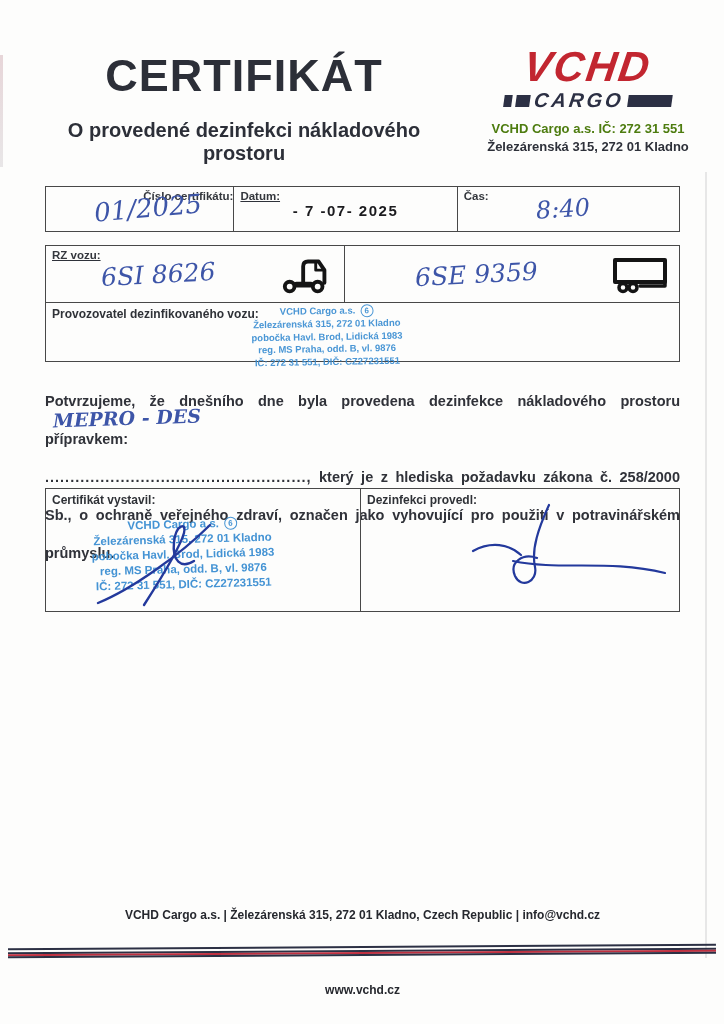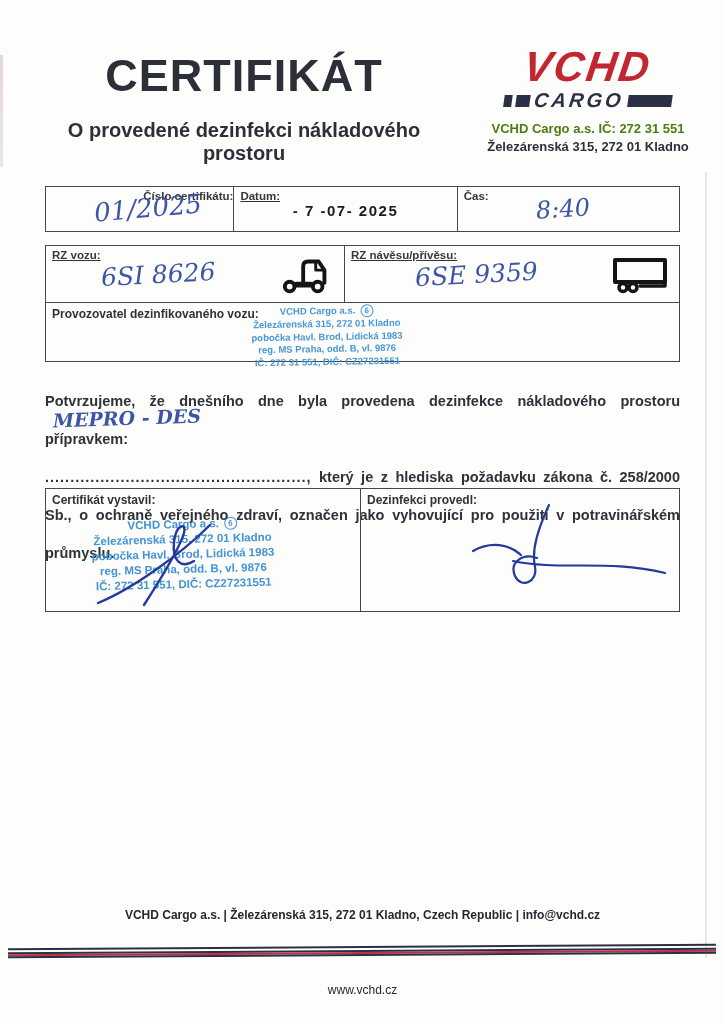--- a/index.html
+++ b/index.html
@@ -83,21 +83,21 @@
 
   
   .footer-rule{position:absolute;left:8px;top:946px;width:708px;transform:rotate(-.35deg);}
   .fr-thin{height:1.8px;background:#2c3044;}
   .fr-gap{height:2.4px;}
   .fr-band-n{height:1.6px;background:#2c3044;}
   .fr-band-r{height:2.6px;background:#c03040;}
   .footer-text1{position:absolute;left:45px;top:908px;width:635px;text-align:center;
     font-size:12px;font-weight:700;color:#26282e;}
   .footer-text2{position:absolute;left:45px;top:983px;width:635px;text-align:center;
-    font-size:12px;font-weight:400;color:#26282e;}
+    font-size:12px;font-weight:700;color:#26282e;}
 
   svg{display:block;}
 </style>
 </head>
 <body>
 
 <div class="page">
 
   <div class="edge-smudge"></div>
   <div class="edge-line"></div>
@@ -141,21 +141,20 @@
           <svg width="56" height="42" viewBox="0 0 58 42" fill="none" stroke="#141414" stroke-width="4" stroke-linecap="round" stroke-linejoin="round">
             <path d="M24 29 V12 q0-5 5-5 h11 l6 9 v13"></path>
             <path d="M37 8 v8 h9" stroke-width="3"></path>
             <circle cx="10" cy="33" r="5"></circle>
             <circle cx="39" cy="33" r="5"></circle>
             <path d="M17 31 h15" stroke-width="6"></path>
           </svg>
         </span>
       </div>
       <div class="veh-cell veh-trailer">
-        <div class="cell-label">RZ návěsu/přívěsu:</div>
         <div class="hand v-plate p-trailer">6SE 9359</div>
         <span class="veh-icon">
           <svg width="62" height="42" viewBox="0 0 62 40" fill="none" stroke="#141414" stroke-width="4" stroke-linecap="round" stroke-linejoin="round">
             <rect x="6" y="5" width="50" height="22"></rect>
             <circle cx="14" cy="32.5" r="4" stroke-width="3.5"></circle>
             <circle cx="24" cy="32.5" r="4" stroke-width="3.5"></circle>
             <path d="M56 27 v4 h-25" stroke-width="3.5"></path>
           </svg>
         </span>
       </div>

